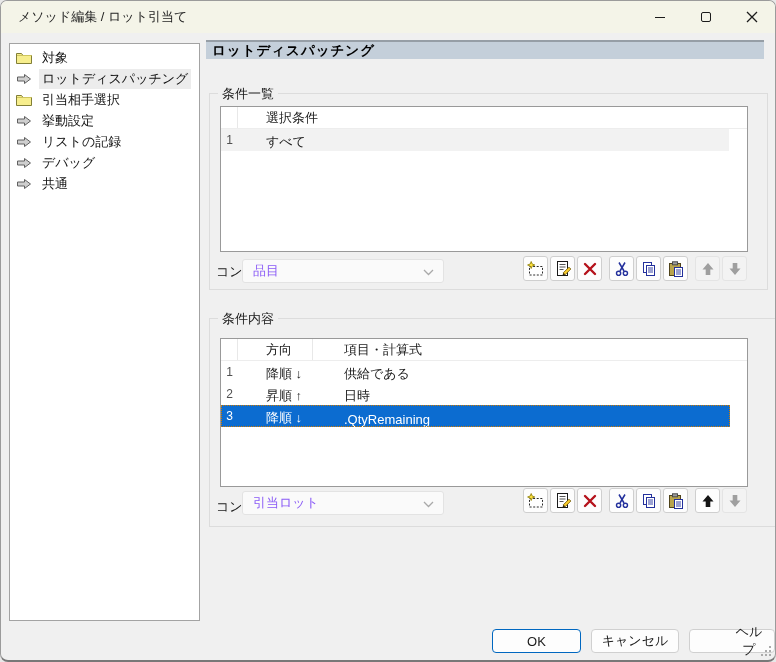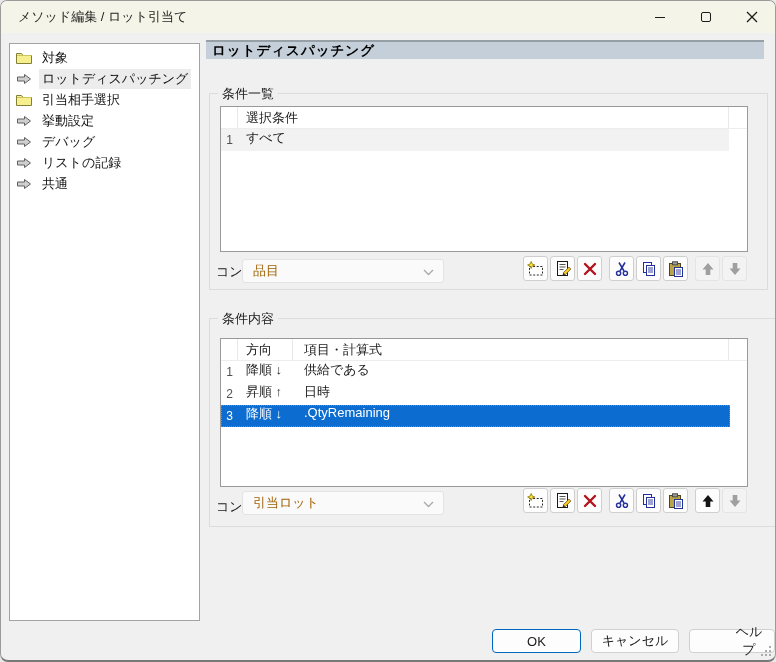--- a/index.html
+++ b/index.html
@@ -27,36 +27,36 @@
     font-size:13.5px;font-weight:bold;color:#000;line-height:17px;padding-left:6px;letter-spacing:1px;}
   
   .groupbox{position:absolute;border:1px solid #dcdcdc;}
   .gb1{left:208px;top:92px;width:559px;height:197px;}
   .gb2{left:208px;top:317px;width:655px;height:209px;}
   .gb-label{position:absolute;top:-9px;left:8px;background:#f0f0f0;padding:0 4px;font-size:13px;color:#1a1a1a;}
   
   .ltable{position:absolute;background:#fff;border:1px solid #999;overflow:hidden;}
   .t1{left:10px;top:12px;width:528px;height:146px;}
   .t2{left:10px;top:19px;width:528px;height:149px;}
-  .lrow{display:flex;height:22px;align-items:flex-start;font-size:13px;color:#1a1a1a;}
+  .lrow{display:flex;height:22px;align-items:flex-end;font-size:13px;color:#1a1a1a;gap:20px;}
   .lhead{border-bottom:1px solid #ededed;}
   .lhead .cell{border-right:1px solid #e8e8e8;height:100%;display:flex;align-items:center;}
   .numcol{width:17px;flex:0 0 17px;justify-content:center;display:flex;align-items:center;font-size:12px;color:#505050;height:100%;}
   .c-sel{width:491px;flex:0 0 491px;padding-left:8px;}
   .c-dir{width:55px;flex:0 0 55px;padding-left:8px;}
   .c-expr{width:436px;flex:0 0 436px;padding-left:11px;}
   .t1 .drow{width:508px;}
   .t2 .drow{width:509px;}
   .row-inactive-sel{background:#f2f2f2;}
   .row-selected{background:#0c6cd0;color:#fff;outline:1px dotted #cf7a00;outline-offset:-1px;}
   .row-selected .numcol{color:#fff;}
   
   .ctx-label{position:absolute;font-size:13px;color:#1a1a1a;}
   .combo{position:absolute;width:202px;height:24px;background:#fafafa;border:1px solid #e3e3e3;border-radius:3px;
-    font-size:13px;color:#a16207;display:flex;align-items:center;padding-left:10px;}
+    font-size:13px;color:#8b5cf6;display:flex;align-items:center;padding-left:10px;}
   .combo .chev{position:absolute;right:9px;top:9px;}
   
   .toolbar{position:absolute;display:flex;align-items:center;}
   .tb-btn{width:25px;height:25px;background:#fdfdfd;border:1px solid #cfcfcf;border-radius:3px;display:flex;align-items:center;justify-content:center;padding:0;}
   .tb-btn + .tb-btn{margin-left:2px;}
   .tb-gap{width:7px;flex:0 0 7px;}
   .tb-btn.disabled{background:#f3f3f3;border-color:#e4e4e4;}
   
   .btn{position:absolute;top:628px;height:24px;background:#fdfdfd;border:1px solid #d0d0d0;border-radius:4px;font-size:13px;color:#1a1a1a;display:flex;align-items:center;justify-content:center;}
   .btn-ok{left:491px;width:89px;border:1.5px solid #0067c0;}
@@ -120,29 +120,29 @@
           </svg>
         </span>
       <span class="tree-label">挙動設定</span>
     </div>
     <div class="tree-item">
       <span class="ticon">
           <svg width="16" height="12" viewBox="0 0 16 12">
             <path d="M1.5 4 H8.5 V1.5 L14.5 6 L8.5 10.5 V8 H1.5 Z" fill="#cfcfcf" stroke="#606060"></path>
           </svg>
         </span>
+      <span class="tree-label">リストの記録</span>
+    </div>
+    <div class="tree-item">
+      <span class="ticon">
+          <svg width="16" height="12" viewBox="0 0 16 12">
+            <path d="M1.5 4 H8.5 V1.5 L14.5 6 L8.5 10.5 V8 H1.5 Z" fill="#cfcfcf" stroke="#606060"></path>
+          </svg>
+        </span>
       <span class="tree-label">デバッグ</span>
-    </div>
-    <div class="tree-item">
-      <span class="ticon">
-          <svg width="16" height="12" viewBox="0 0 16 12">
-            <path d="M1.5 4 H8.5 V1.5 L14.5 6 L8.5 10.5 V8 H1.5 Z" fill="#cfcfcf" stroke="#606060"></path>
-          </svg>
-        </span>
-      <span class="tree-label">リストの記録</span>
     </div>
     <div class="tree-item">
       <span class="ticon">
           <svg width="16" height="12" viewBox="0 0 16 12">
             <path d="M1.5 4 H8.5 V1.5 L14.5 6 L8.5 10.5 V8 H1.5 Z" fill="#cfcfcf" stroke="#606060"></path>
           </svg>
         </span>
       <span class="tree-label">共通</span>
     </div>
   </div>

